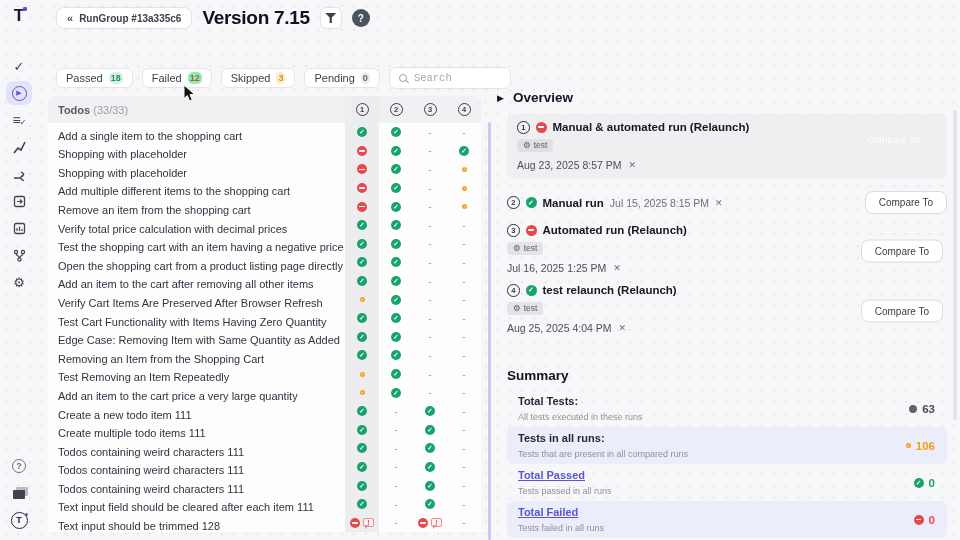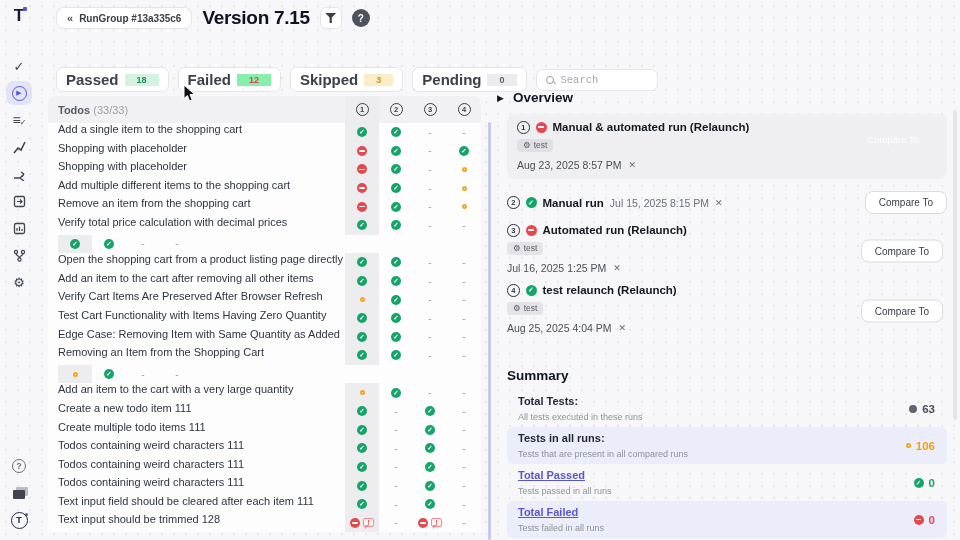--- a/index.html
+++ b/index.html
@@ -29,41 +29,41 @@
   .topbar { position:absolute; left:56px; top:7px; display:flex; align-items:center; gap:10px; }
   .back-pill { display:flex; align-items:center; gap:6px; background:#fff; border:1px solid #e5e5e9; border-radius:8px; padding:4px 10px; font-size:10px; font-weight:bold; color:#3c4049; cursor:pointer;}
   .back-pill .chev { font-size:11px; color:#4b5057; }
   .page-title { font-size:19px; font-weight:bold; color:#0f1222; letter-spacing:-0.3px; }
   .funnel-btn { width:22px; height:22px; background:#fff; border:1px solid #e5e5e9; border-radius:6px; display:flex; align-items:center; justify-content:center; cursor:pointer;}
   .funnel { width:11px; height:10px; background:#3a3f4a; clip-path:polygon(0 0,100% 0,60% 45%,60% 100%,40% 100%,40% 45%); }
   .help-btn { width:18px; height:18px; background:#4d535c; border-radius:50%; color:#fff; font-size:10px; font-weight:bold; display:flex; align-items:center; justify-content:center; cursor:pointer;}
   
   .filters { position:absolute; left:56px; top:67px; display:flex; gap:9px; align-items:center;}
   .chip { display:flex; align-items:center; gap:6px; background:#fff; border:1px solid #e5e5e9; border-radius:7px; padding:3px 9px; cursor:pointer;}
-  .chip-label { font-size:15px; font-weight:bold; color:#3c4049; }
-  .badge { font-size:9px; font-weight:bold; border-radius:0; padding:1px 12px; }
+  .chip-label { font-size:11px; font-weight:normal; color:#3c4049; }
+  .badge { font-size:9px; font-weight:bold; border-radius:5px; padding:1px 2px; }
   .badge-green { background:#d5f1e2; color:#1e8e62; }
   .badge-red { background:#86efac; color:#d64550; }
   .badge-yellow { background:#fcecc8; color:#cf9218; }
   .badge-gray { background:#ececee; color:#5b6068; }
   .searchbox { display:flex; align-items:center; gap:7px; background:#fff; border:1px solid #e5e5e9; border-radius:7px; padding:3px 9px; width:122px; height:22px;}
   .search-glyph { width:8px; height:8px; border:1.4px solid #9aa0aa; border-radius:50%; position:relative; flex:none;}
   .search-glyph::after { content:""; position:absolute; width:4px; height:1.4px; background:#9aa0aa; transform:rotate(45deg); right:-3px; bottom:-1px;}
   .searchbox input { border:none; outline:none; font-size:10.5px; width:90px; color:#3c4049; background:transparent; font-family:Liberation Mono, monospace;}
   .searchbox input::placeholder { color:#a3a8b0; }
   
   .testpanel { position:absolute; left:48px; top:96px; width:433px; }
   .thead { display:flex; align-items:center; background:#f1f1f4; border-radius:8px 8px 0 0; height:27px; padding-left:10px;}
   .thead .t-title { flex:1; font-size:11px; font-weight:bold; color:#555a63;}
   .thead .t-count { font-weight:normal; color:#9ba0a8; }
   .cell { width:34px; display:flex; align-items:center; justify-content:center; gap:3px; align-self:stretch;}
   .band { background:#ededf0; }
   .colnum { width:13px; height:13px; border:1.1px solid #3a3f4a; border-radius:50%; font-size:7.5px; font-weight:bold; color:#3a3f4a; display:flex; align-items:center; justify-content:center; cursor:pointer;}
   .trows { background:#fdfdfe; }
-  .trow { display:flex; align-items:flex-start; height:18.6px; padding-left:10px; cursor:pointer;}
+  .trow { display:flex; align-items:flex-end; height:18.6px; padding-left:10px; cursor:pointer;}
   .t-name { flex:1; font-size:11px; color:#2e3440; white-space:nowrap; overflow:hidden;}
   .st { display:inline-flex; align-items:center; justify-content:center; flex:none;}
   .st-pass { width:10px; height:10px; border-radius:50%; background:#17a46a; color:#fff; font-size:6.5px; font-weight:bold;}
   .st-fail { width:10px; height:10px; border-radius:50%; background:#e5484d; position:relative;}
   .st-fail::after { content:""; position:absolute; left:2.4px; top:4.2px; width:5.2px; height:1.6px; background:#fff; border-radius:1px;}
   .st-skip { width:5px; height:5px; border:2.4px solid #f0a824; background:#fff; border-radius:50%;}
   .st-dash { color:#9aa0aa; font-size:10px; }
   .comment-ic { width:11px; height:9px; border:1.2px solid #ec8b92; border-radius:2px; color:#e5484d; font-size:6.5px; font-weight:bold; display:flex; align-items:center; justify-content:center; background:#fdf3f3; position:relative;}
   .comment-ic::after{ content:""; position:absolute; left:1px; bottom:-3px; border:2px solid transparent; border-top-color:#ec8b92; border-left-color:#ec8b92; width:0; height:0;}
   
@@ -308,20 +308,21 @@
           <span class="st st-pass">✓</span>
         </div>
         <div class="cell">
           <span class="st st-dash">-</span>
         </div>
         <div class="cell">
           <span class="st st-dash">-</span>
         </div>
       </div>
       <div class="trow">
+        <div class="t-name">Test the shopping cart with an item having a negative price</div>
         <div class="cell band">
           <span class="st st-pass">✓</span>
         </div>
         <div class="cell">
           <span class="st st-pass">✓</span>
         </div>
         <div class="cell">
           <span class="st st-dash">-</span>
         </div>
         <div class="cell">
@@ -412,35 +413,36 @@
           <span class="st st-pass">✓</span>
         </div>
         <div class="cell">
           <span class="st st-dash">-</span>
         </div>
         <div class="cell">
           <span class="st st-dash">-</span>
         </div>
       </div>
       <div class="trow">
+        <div class="t-name">Test Removing an Item Repeatedly</div>
         <div class="cell band">
           <span class="st st-skip"></span>
         </div>
         <div class="cell">
           <span class="st st-pass">✓</span>
         </div>
         <div class="cell">
           <span class="st st-dash">-</span>
         </div>
         <div class="cell">
           <span class="st st-dash">-</span>
         </div>
       </div>
       <div class="trow">
-        <div class="t-name">Add an item to the cart with a very large quantity</div>
+        <div class="t-name">Add an item to the cart price a very large quantity</div>
         <div class="cell band">
           <span class="st st-skip"></span>
         </div>
         <div class="cell">
           <span class="st st-pass">✓</span>
         </div>
         <div class="cell">
           <span class="st st-dash">-</span>
         </div>
         <div class="cell">

